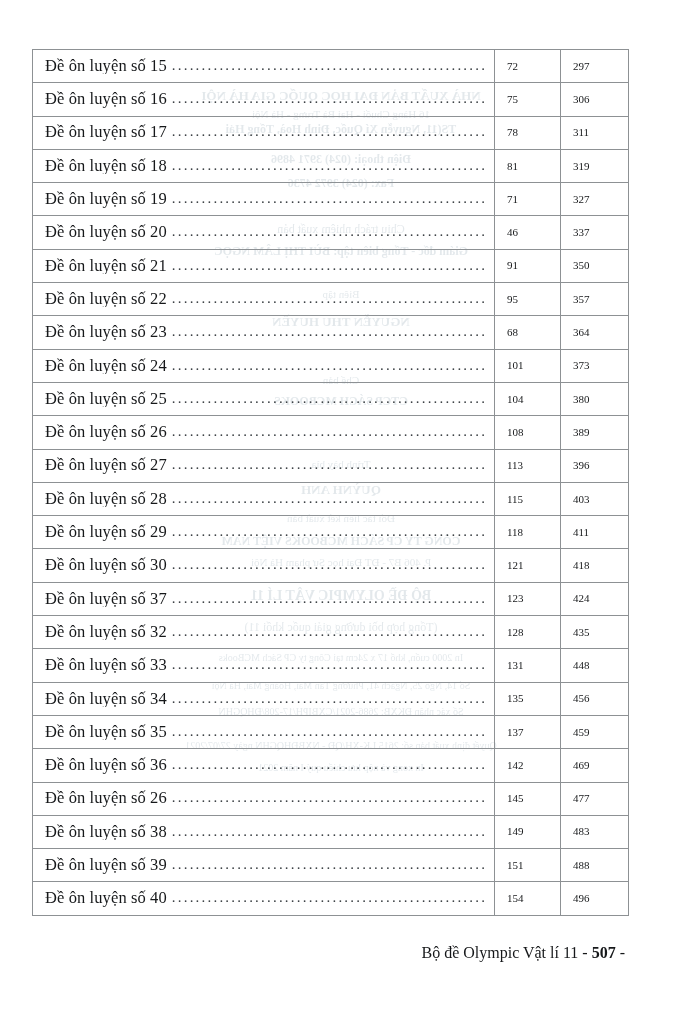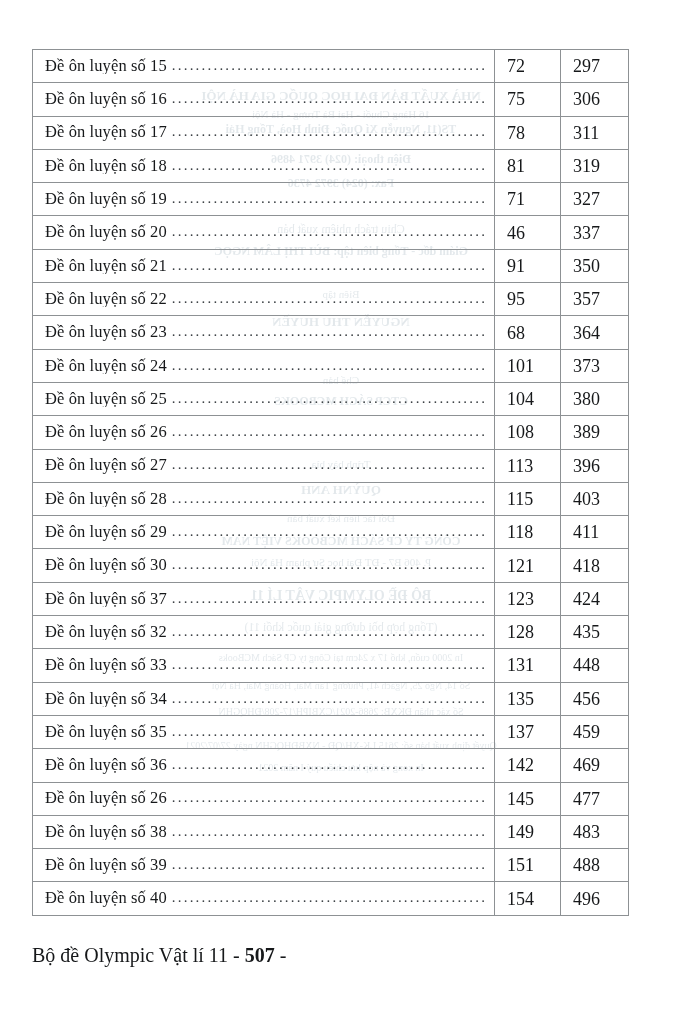--- a/index.html
+++ b/index.html
@@ -91,33 +91,34 @@
     position: relative;
     top: -1px;
     color: #3a3f43;
     letter-spacing: 2.2px;
     font-size: 15px;
     white-space: nowrap;
   }
 
   .num-cell {
     padding-left: 12px;
-    font-size: 18px;
+    font-size: 11px;
     color: #16181a;
     line-height: 1;
     white-space: nowrap;
   }
 
   
   .footer {
     position: absolute;
     left: 32px;
     top: 944px;
     width: 593px;
-    font-size: 20px;
+    text-align: right;
+    font-size: 16px;
     color: #16181a;
     z-index: 2;
     white-space: nowrap;
   }
   .footer .pg {
     font-weight: bold;
   }
 </style>
 </head>
 <body>

